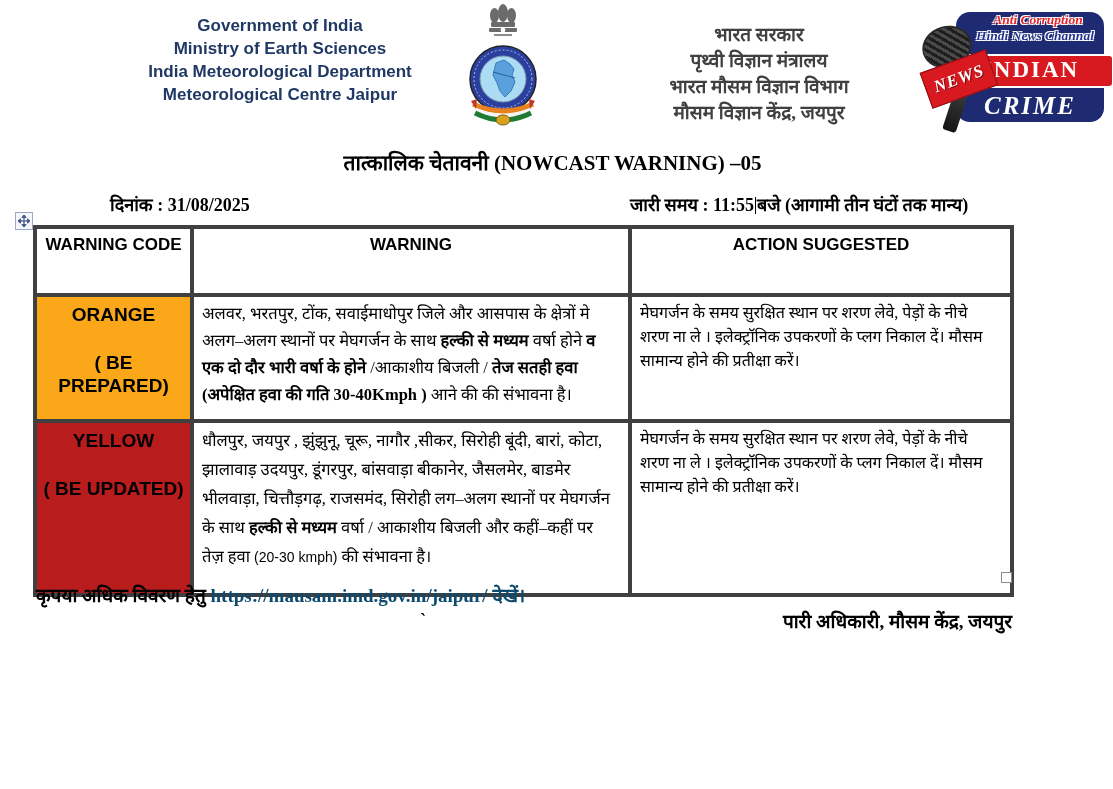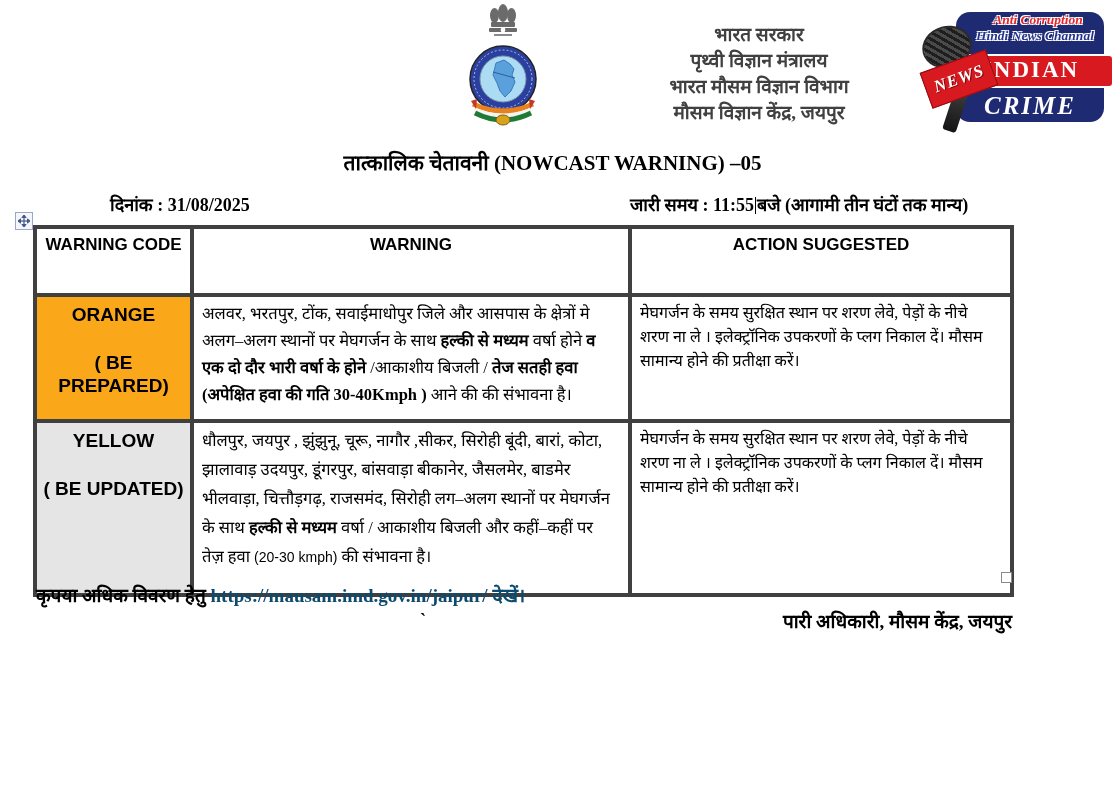--- a/index.html
+++ b/index.html
@@ -57,21 +57,21 @@
   .warn-table{position:absolute;left:33px;top:225px;border-collapse:collapse;
               table-layout:fixed;width:977px;}
   .warn-table th,.warn-table td{border:4px solid #404040;vertical-align:top;overflow:hidden;}
   .warn-table th{height:58px;font-family:"Liberation Sans",sans-serif;font-size:17px;
                  font-weight:700;padding-top:5px;line-height:1.3;text-align:center;}
   .r-orange{height:117px;}
   .r-yellow{height:174px;}
   .code-cell{text-align:center;font-family:"Liberation Sans",sans-serif;font-weight:700;
              font-size:19px;line-height:1.25;white-space:pre-line;padding-top:6px;}
   .r-orange .code-cell{background:#FAA819;}
-  .r-yellow .code-cell{background:#e5e5e5;}
+  .r-yellow .code-cell{background:#b91c1c;}
   .warn-cell{padding:3px 10px 11px 8px;font-size:16.5px;line-height:27px;}
   .r-yellow .warn-cell{line-height:29px;}
   .act-cell{padding:4px 12px 4px 8px;font-size:16px;line-height:24px;}
   .seg.bold{font-weight:700;}
   .seg.small{font-size:14px;font-family:"Liberation Sans",sans-serif;}
   .resize-handle{position:absolute;left:1001px;top:572px;width:9px;height:9px;
                  border:1px solid #8a8a8a;background:#fff;cursor:nwse-resize;}
 
   
   .more-info{position:absolute;left:36px;top:582px;font:700 19px "Liberation Serif",serif;}
@@ -79,20 +79,26 @@
   .more-info .url{text-decoration:none;}
   .stray{position:absolute;left:420px;top:610px;font:700 18px "Liberation Serif",serif;}
   .signature{position:absolute;left:700px;top:608px;width:312px;text-align:right;
              font:700 19px "Liberation Serif",serif;}
 </style>
 </head>
 <body>
 
 <div class="page">
 
+  <div class="hdr-left">
+    <div>Government of India</div>
+    <div>Ministry of Earth Sciences</div>
+    <div>India Meteorological Department</div>
+    <div>Meteorological Centre Jaipur</div>
+  </div>
 
   <div class="imd-logo">
     <svg width="80" height="126" viewBox="0 0 80 126">
 
       <g fill="#6b6b6b">
         <ellipse cx="40" cy="11" rx="5" ry="9"></ellipse>
         <ellipse cx="31.5" cy="13.5" rx="4.5" ry="7.5"></ellipse>
         <ellipse cx="48.5" cy="13.5" rx="4.5" ry="7.5"></ellipse>
         <rect x="28" y="20" width="24" height="5" rx="1"></rect>
         <rect x="26" y="26" width="28" height="4" rx="1"></rect>

